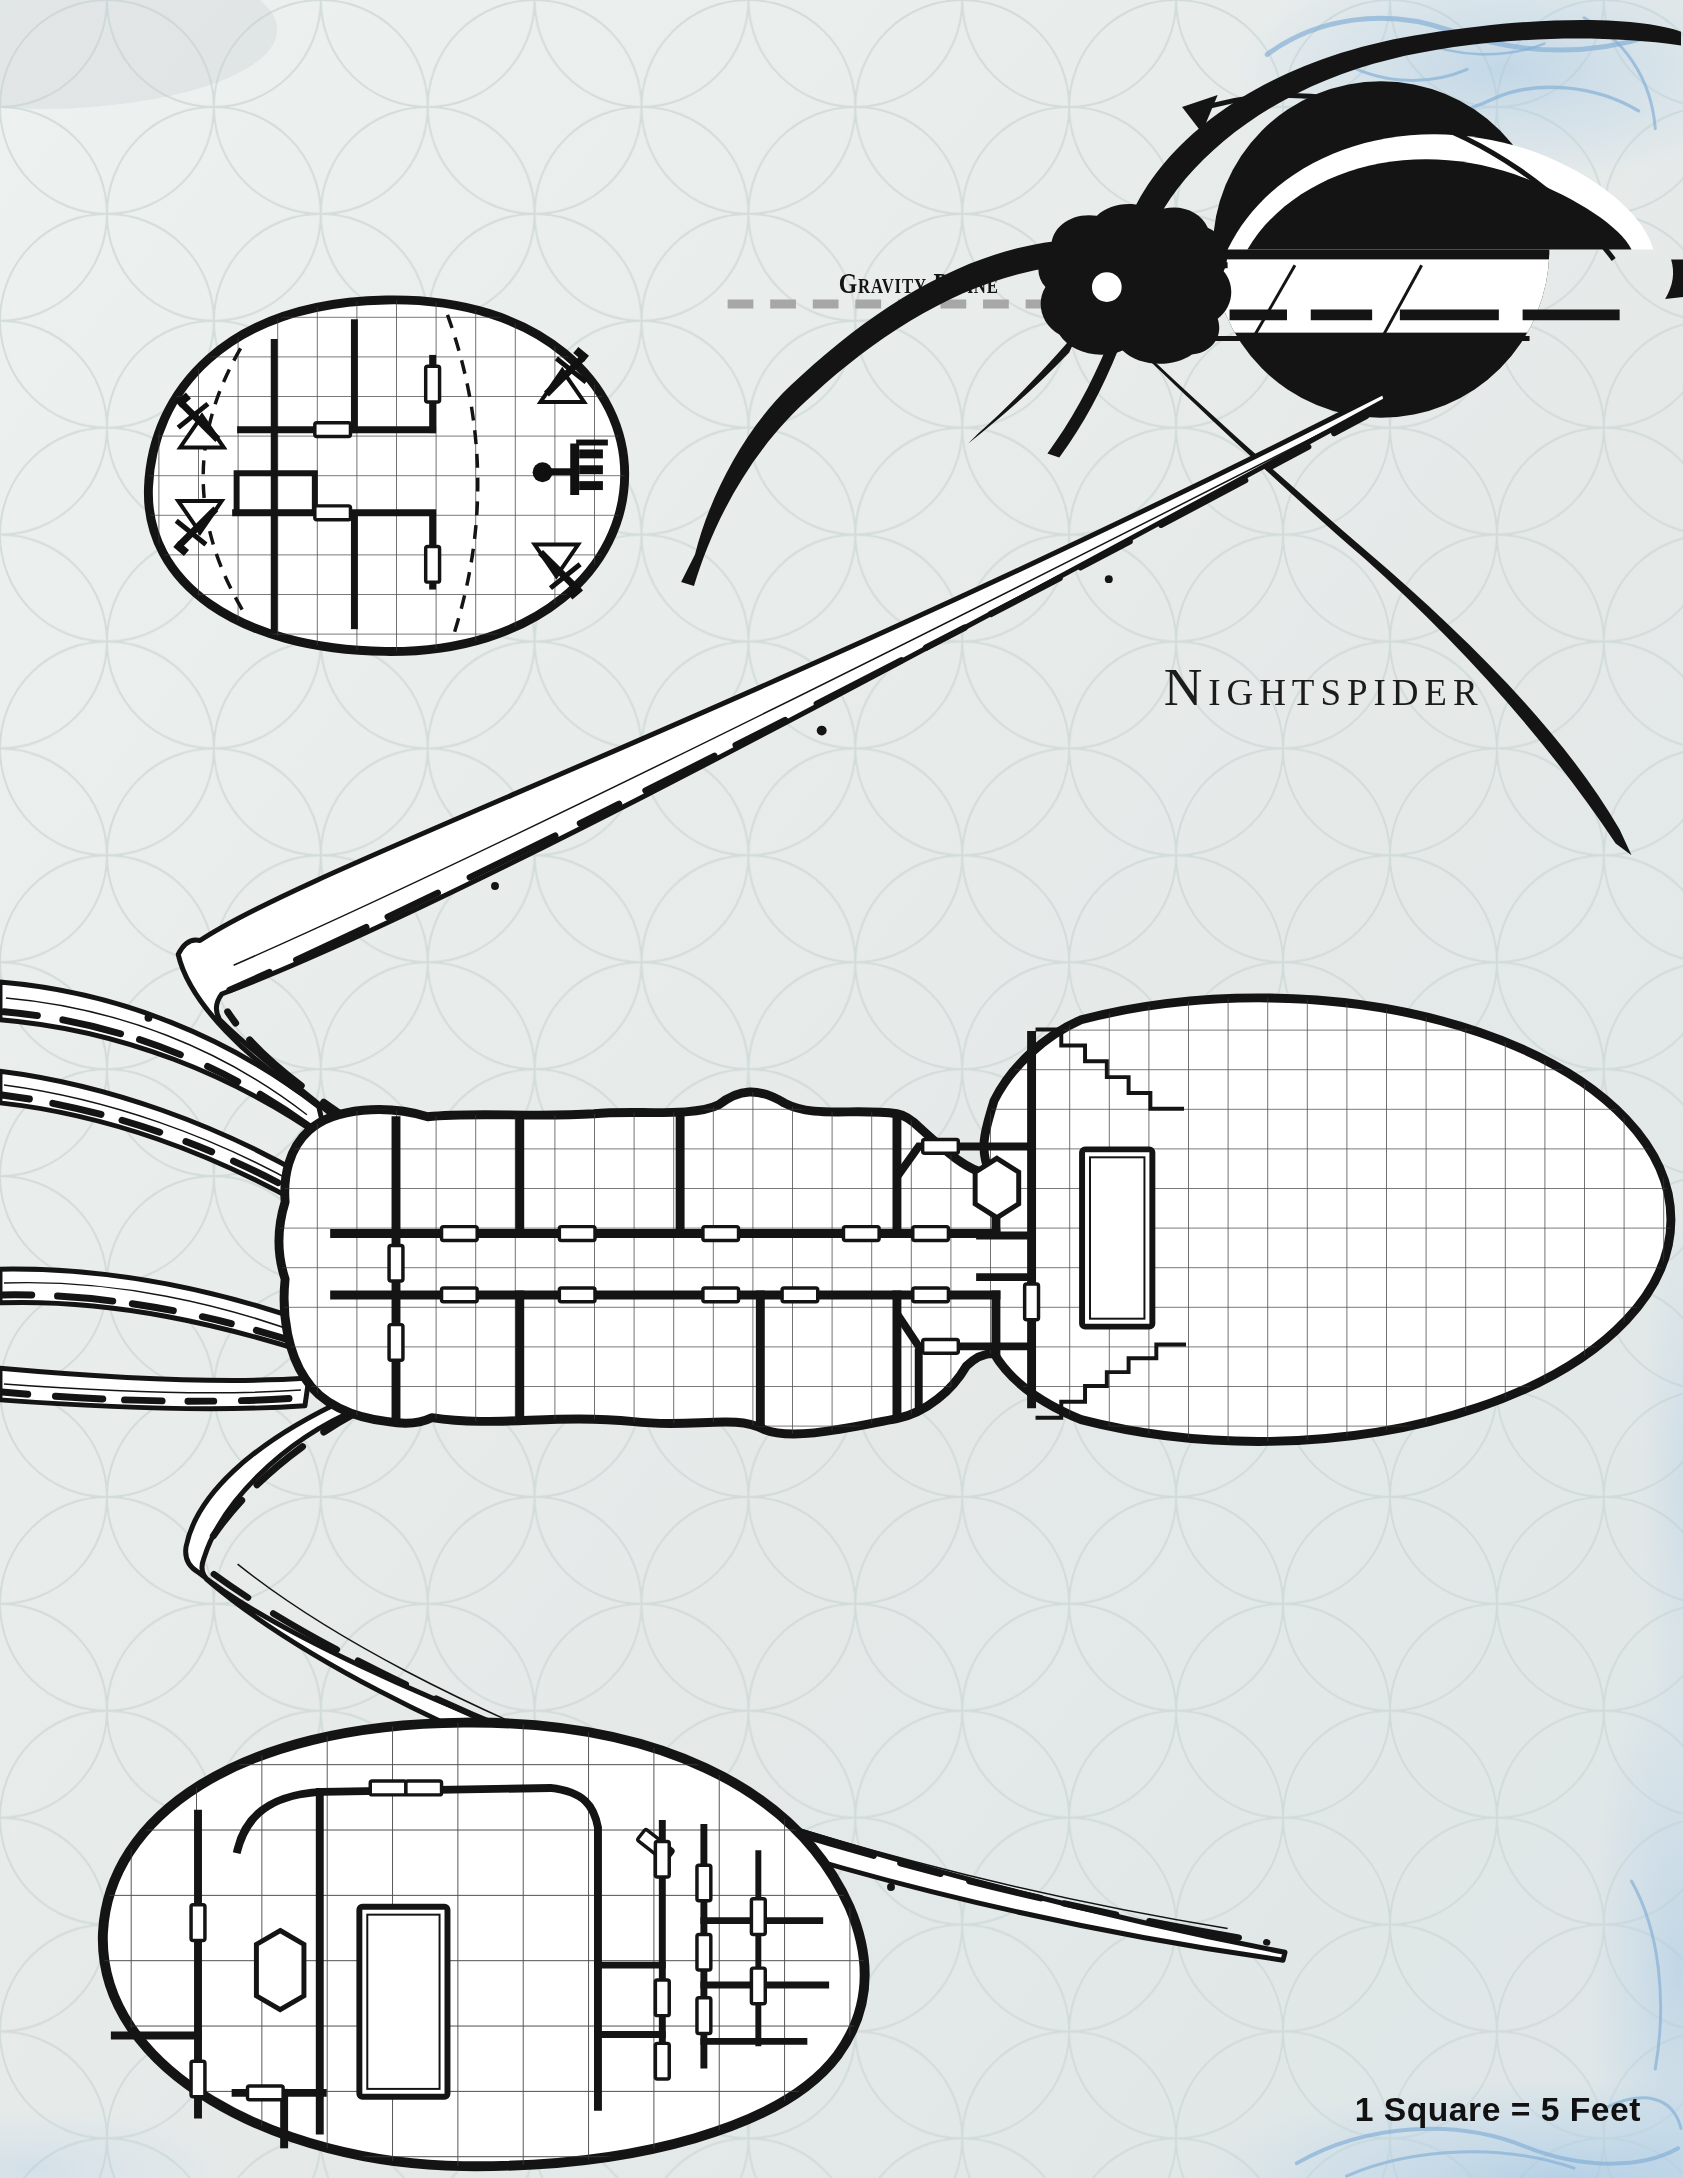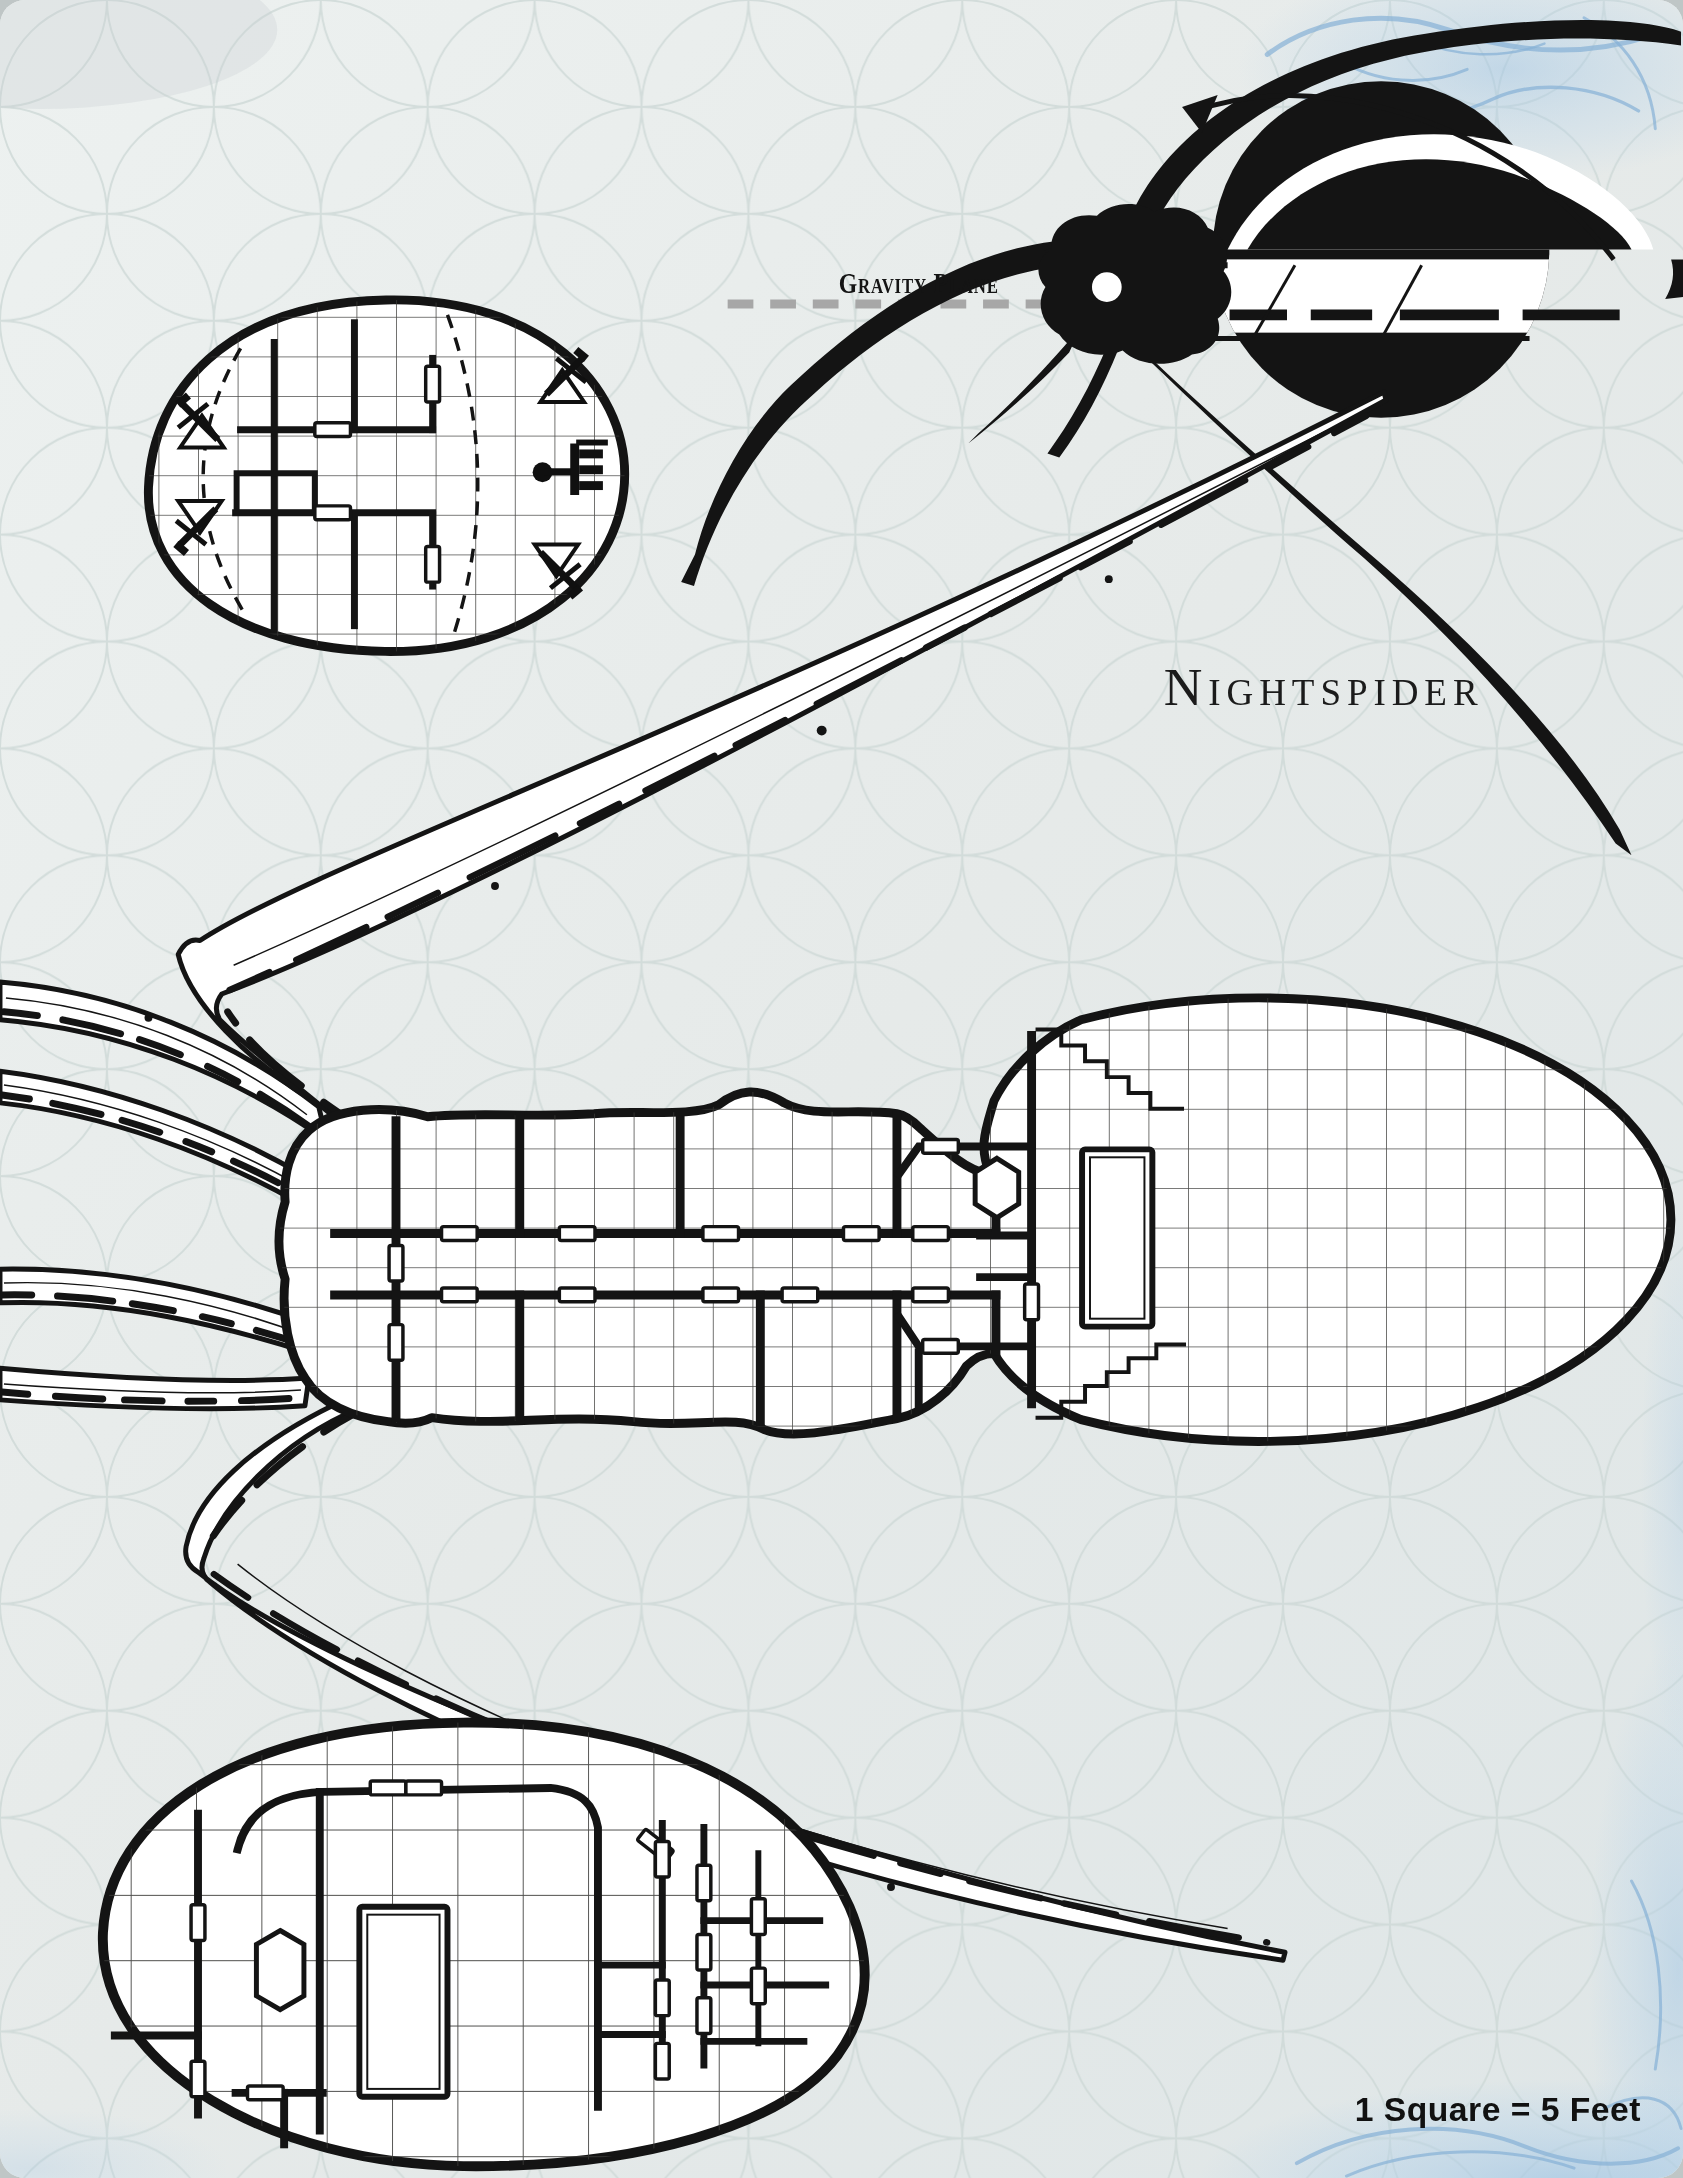--- a/index.html
+++ b/index.html
@@ -4,21 +4,20 @@
 <style>
   :root{
     --page-bg:#e6eae9; --ink:#141414; --paper:#ffffff;
     --pattern-line:#cdd8d6; --dash-gray:#a7a7a7; --watercolor-blue:#a9c9e4;
   }
   html,body{margin:0;padding:0;background:#bfc6c6;}
   .page{
     position:relative;width:1683px;height:2178px;margin:0 auto;
     background:var(--page-bg);overflow:hidden;
     font-family:"Liberation Sans",sans-serif;
-    border-radius:25px;
   }
   svg{display:block}
   .gravity-label{
     font-family:"Liberation Serif",serif;font-variant:small-caps;
     font-weight:bold;font-size:30px;fill:var(--ink);letter-spacing:1px;
   }
   .ship-title{
     font-family:"Liberation Serif",serif;font-variant:small-caps;
     font-weight:normal;font-size:54px;fill:#1b1b1b;letter-spacing:6px;
   }

